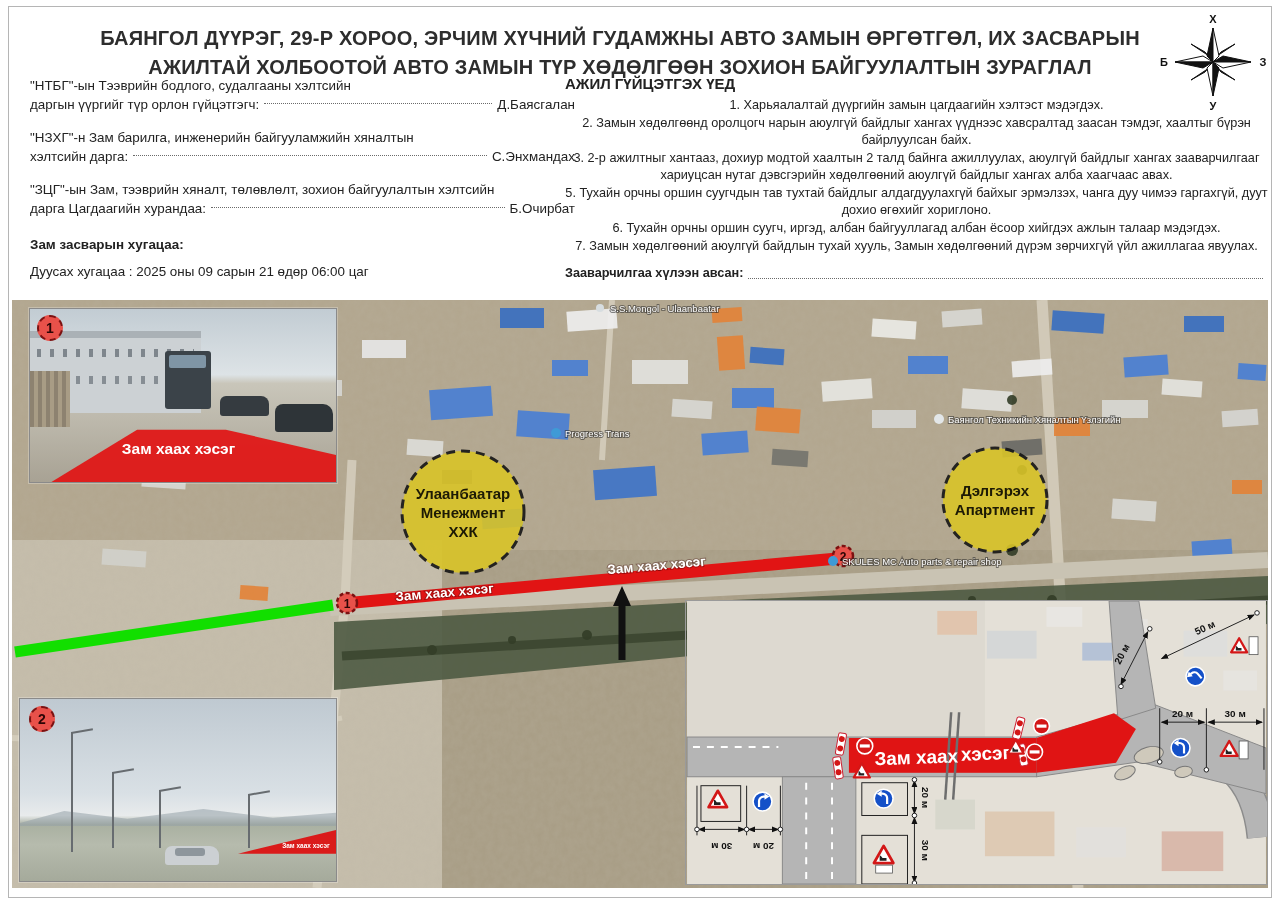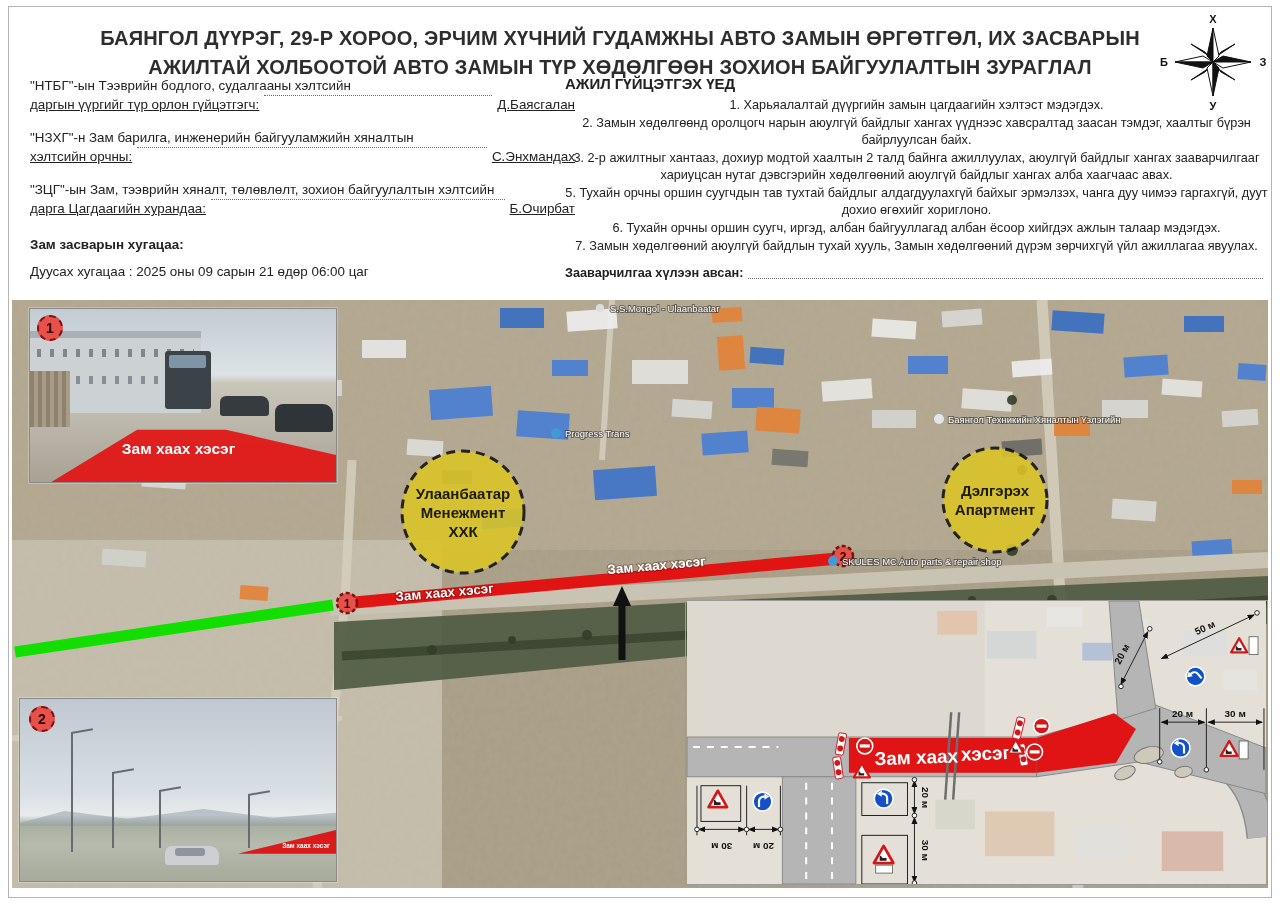--- a/index.html
+++ b/index.html
@@ -6,21 +6,21 @@
   .page{position:relative;width:1280px;height:904px;background:#fff;overflow:hidden;
         font-family:"Liberation Sans","DejaVu Sans",sans-serif;color:#222;}
   .frame{position:absolute;left:8px;top:6px;width:1262px;height:890px;border:1px solid #b5b5b5;}
   
   .title{position:absolute;left:90px;top:24px;width:1060px;text-align:center;
          font-weight:bold;font-size:20px;line-height:1.45;color:#2d2d2d;letter-spacing:.2px;}
   .compass{position:absolute;left:1155px;top:12px;}
   
   .leftcol{position:absolute;left:30px;top:76px;width:545px;font-size:13.4px;line-height:1.45;}
   .sig{margin-bottom:13px;}
-  .sigline{display:flex;align-items:flex-start;text-decoration:underline;}
+  .sigline{display:flex;align-items:center;}
   .dots{flex:1;border-bottom:1.7px dotted #6a6a6a;margin:0 5px 3px 5px;min-width:30px;}
   .signame{white-space:nowrap;}
   .sched-h{font-weight:bold;margin:16px 0 8px 0;}
   .rightcol{position:absolute;left:565px;top:74px;width:703px;font-size:12.7px;line-height:1.34;}
   .instr-h{font-weight:bold;font-size:15px;margin-bottom:3px;}
   .instr-item{margin-bottom:1px;text-align:center;}
   .received{display:flex;align-items:flex-end;margin-top:10px;font-weight:bold;}
   
   .map{position:absolute;left:12px;top:300px;width:1256px;height:588px;background:#b2a68e;overflow:hidden;}
   .map svg.base{position:absolute;left:0;top:0;}
@@ -98,21 +98,21 @@
       <div>"НТБГ"-ын Тээврийн бодлого, судалгааны хэлтсийн</div>
       <div class="sigline">
         <span>даргын үүргийг түр орлон гүйцэтгэгч:</span>
         <span class="dots"></span>
         <span class="signame">Д.Баясгалан</span>
       </div>
     </div>
     <div class="sig">
       <div>"НЗХГ"-н Зам барилга, инженерийн байгууламжийн хяналтын</div>
       <div class="sigline">
-        <span>хэлтсийн орчны:</span>
+        <span>хэлтсийн дарга:</span>
         <span class="dots"></span>
         <span class="signame">С.Энхмандах</span>
       </div>
     </div>
     <div class="sig">
       <div>"ЗЦГ"-ын Зам, тээврийн хяналт, төлөвлөлт, зохион байгуулалтын хэлтсийн</div>
       <div class="sigline">
         <span>дарга Цагдаагийн хурандаа:</span>
         <span class="dots"></span>
         <span class="signame">Б.Очирбат</span>

